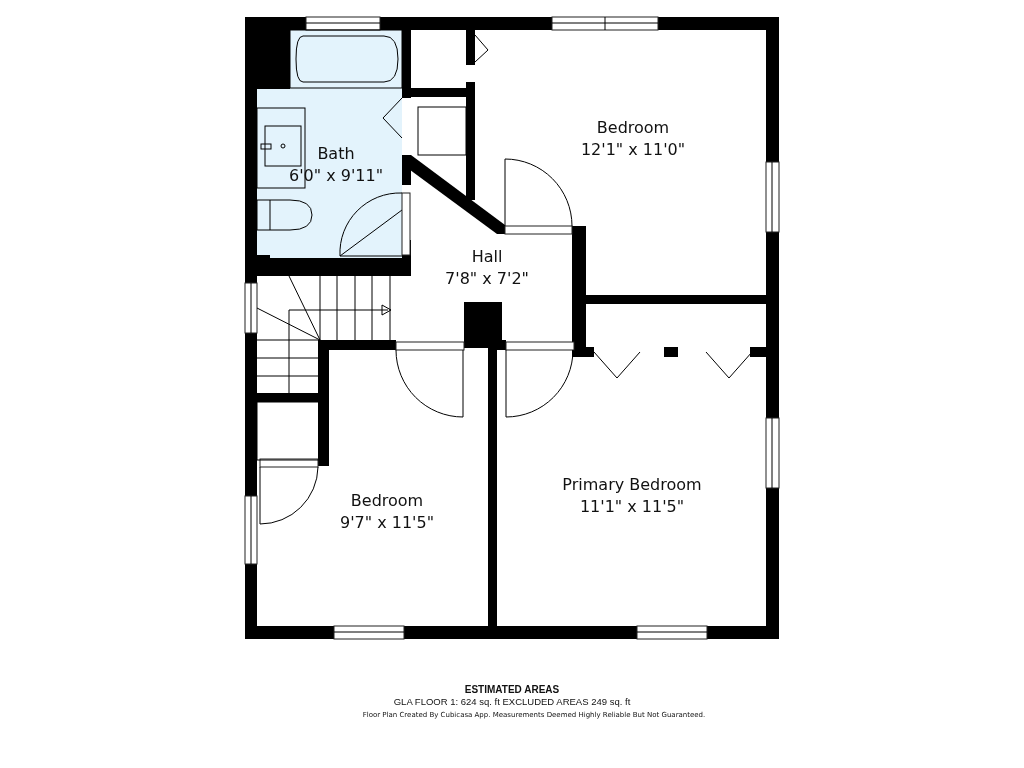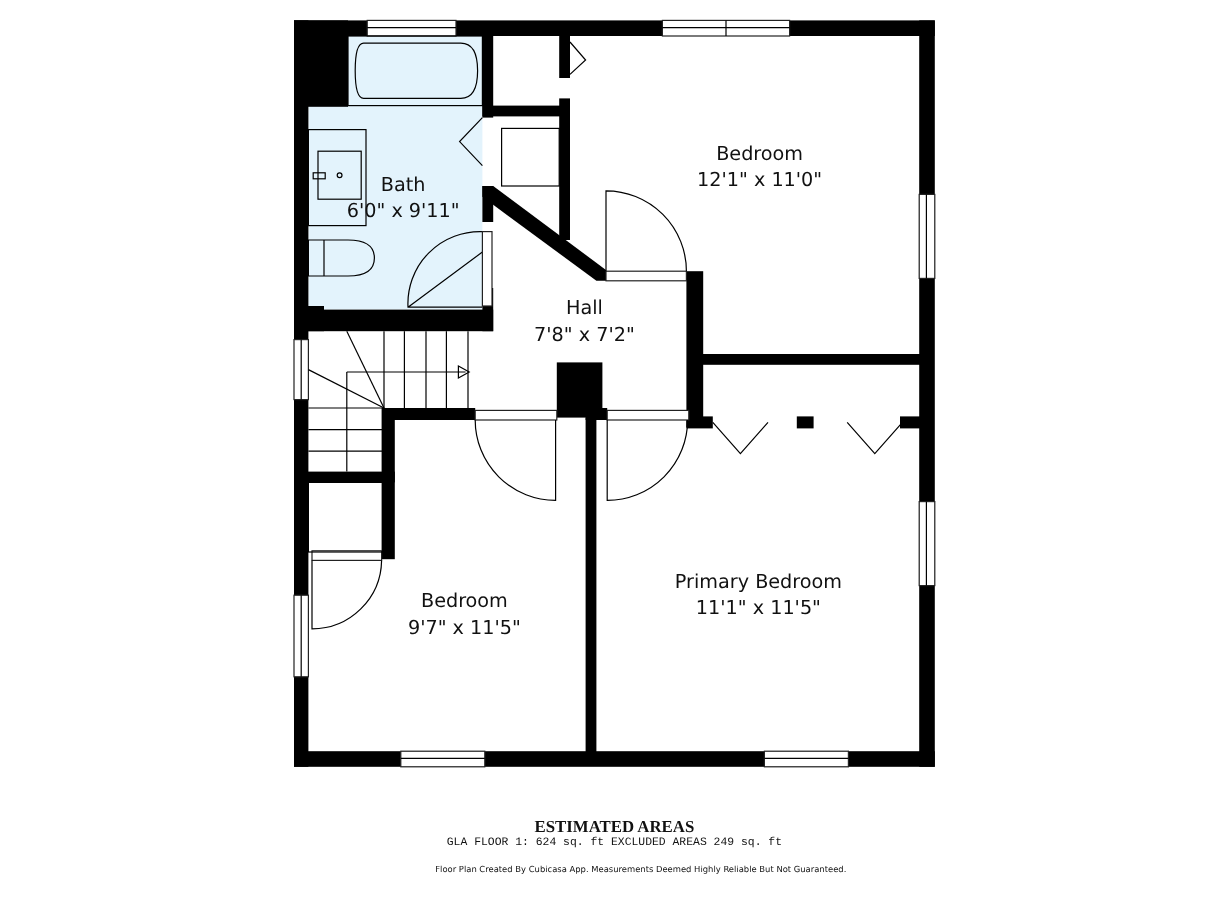--- a/index.html
+++ b/index.html
@@ -3,23 +3,23 @@
 <meta charset="utf-8">
 <style>
   html, body { margin:0; padding:0; background:#ffffff; }
   body { width:1024px; height:768px; position:relative; overflow:hidden; font-family:"DejaVu Sans", sans-serif; }
   #plan { position:absolute; left:0; top:0; width:1024px; height:768px; }
   .room-label { font-family:"DejaVu Sans", sans-serif; font-size:16px; fill:#111; text-anchor:middle; }
   .wall { fill:#000; }
   .thin { fill:none; stroke:#000; stroke-width:1; }
   .win { fill:#fff; stroke:#222; stroke-width:1; }
   #footer { position:absolute; left:0; width:1024px; top:684px; text-align:center; color:#111; }
-  #footer .title { font-family:Liberation Serif, serif; font-size:14px; font-weight:bold; line-height:12px; }
-  #footer .line { font-family:Liberation Mono, monospace; font-size:9.5px; line-height:11.5px; }
-  #footer .credit { font-family:"DejaVu Sans", sans-serif; font-size:7px; margin-top:13px;padding-left:44px; }
+  #footer .title { font-family:Liberation Sans, sans-serif; font-size:10px; font-weight:bold; line-height:12px; }
+  #footer .line { font-family:Liberation Sans, sans-serif; font-size:9.5px; line-height:11.5px; }
+  #footer .credit { font-family:"DejaVu Sans", sans-serif; font-size:7px; margin-top:3px;padding-left:44px; }
 </style>
 </head>
 <body>
 
 <svg id="plan" viewBox="0 0 1024 768" xmlns="http://www.w3.org/2000/svg">
 
   <g>
     <rect x="290" y="30" width="112" height="58" fill="#E3F3FC"></rect>
     <rect x="257" y="88" width="145" height="170" fill="#E3F3FC"></rect>
   </g>

